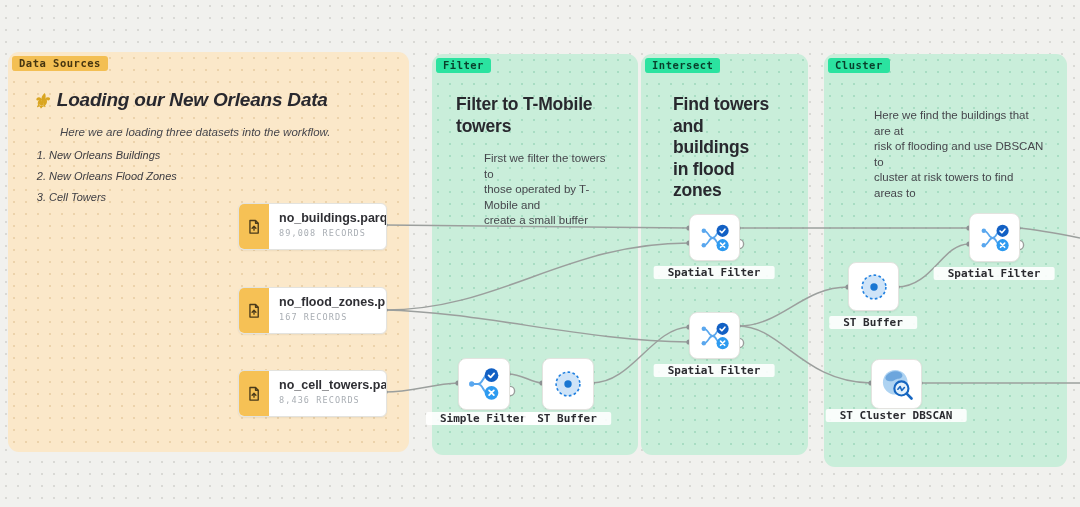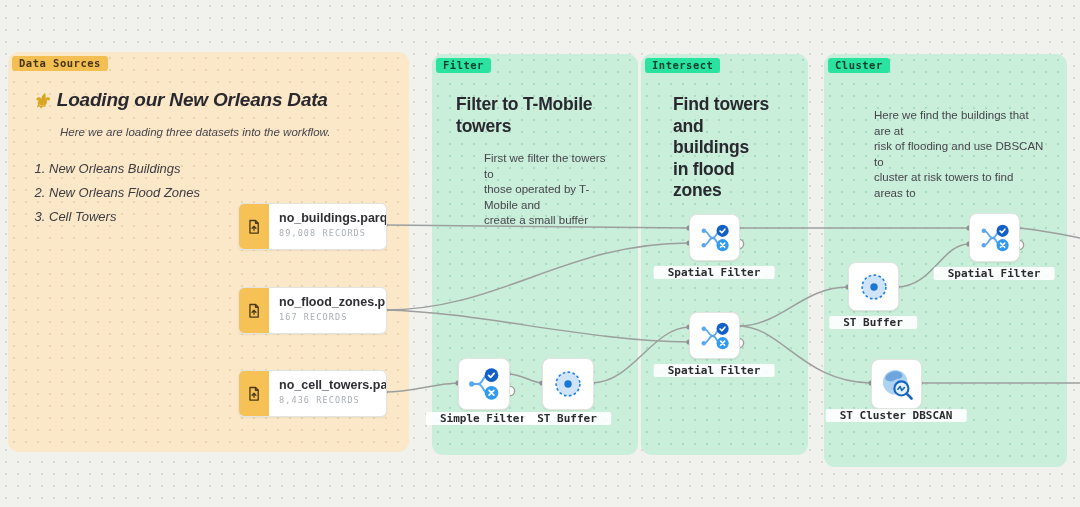--- a/index.html
+++ b/index.html
@@ -33,21 +33,21 @@
   .panel-content{position:relative;}
   .p-title{
     color:#28282e;font-weight:bold;letter-spacing:-.2px;
   }
   .p-title .line{display:block;}
   .title-lg{font-size:19px;line-height:24px;}
   .title-md{font-size:17.5px;line-height:21.5px;}
   .p-desc{color:#46464c;font-size:11.5px;line-height:15.5px;margin-top:14px;margin-left:28px;}
   .fleur{color:#d9a520;font-size:20px;margin-right:7px;vertical-align:-2px;}
   ol.ds-list{
-    margin:20px 0 0;padding-left:17px;color:#3c3c42;font-size:13px;
+    margin:8px 0 0;padding-left:17px;color:#3c3c42;font-size:11px;
   }
   ol.ds-list li{margin-bottom:9px;}
   
   #edges{position:absolute;left:0;top:0;z-index:2;}
   
   .data-node{
     position:absolute;z-index:3;width:147px;height:45px;background:#fff;
     border:1px solid #e3e3df;border-radius:6px;display:flex;align-items:stretch;
     box-shadow:0 1px 2px rgba(0,0,0,.06);overflow:hidden;
   }

